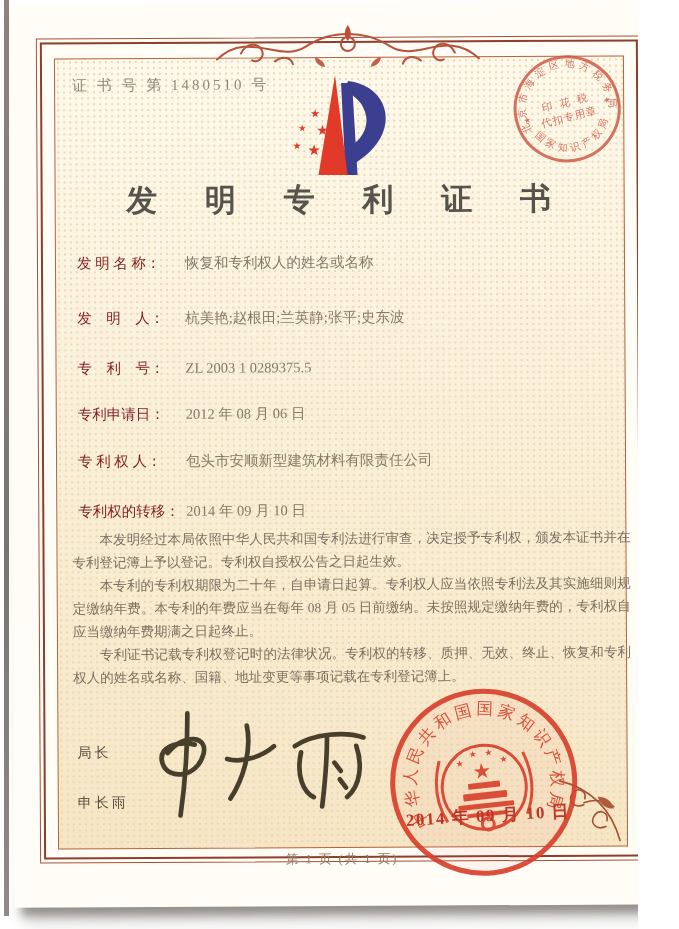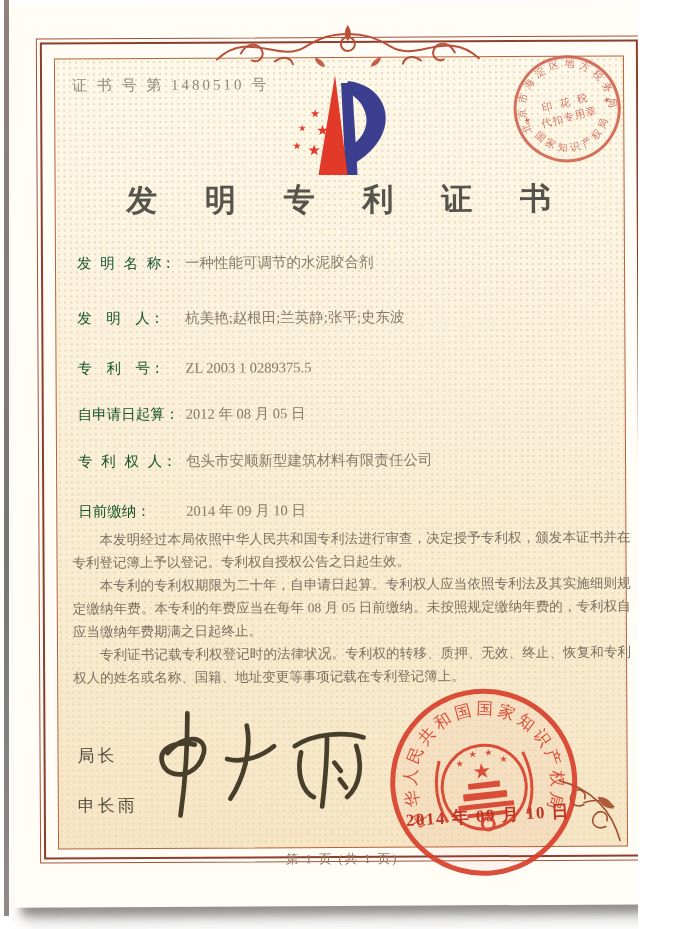--- a/index.html
+++ b/index.html
@@ -14,27 +14,27 @@
   .frame-b{position:absolute;left:30px;top:38px;right:28px;bottom:48px;border:2px solid #8f3d2c;}
   .frame-c{position:absolute;left:44px;top:54px;right:42px;bottom:58px;border:1.5px solid #b5643f;
          background-color:#f9efd8;
          background-image:radial-gradient(#ecd9b2 0.8px, rgba(0,0,0,0) 0.9px),
                           linear-gradient(180deg, rgba(255,252,242,.75), rgba(246,228,192,.35) 70%, rgba(243,222,182,.55));
          background-size:6px 6px, 100% 100%;}
   .cert-no{position:absolute;left:62px;top:72px;font-size:15px;color:#8d887a;letter-spacing:3px;}
   .title{position:absolute;left:0;right:0;top:176px;text-align:center;font-size:31px;font-weight:700;
          color:#55534b;letter-spacing:20px;padding-left:20px;}
   .field-row{position:absolute;left:66px;font-size:14.5px;white-space:nowrap;}
-  .flabel{display:inline-block;min-width:102px;color:#14532d;font-family:Liberation Mono, monospace;}
+  .flabel{display:inline-block;min-width:102px;color:#7f1d1d;}
   .fvalue{color:#837a68;margin-left:6px;}
   .r0{top:250px}.r1{top:305px}.r2{top:355px}.r3{top:401px}.r4{top:448px}.r5{top:498px}
   .paras{position:absolute;left:60px;top:524px;width:558px;font-size:13.5px;line-height:23px;
          color:#7b7060;text-align:justify;}
   .paras p{margin:0;text-indent:2em;}
-  .signer{position:absolute;left:64px;font-size:17px;color:#554e41;letter-spacing:3px;}
+  .signer{position:absolute;left:64px;font-size:14px;color:#554e41;letter-spacing:3px;}
   .s-title{top:740px}.s-name{top:790px}
   .sig-svg{position:absolute;left:120px;top:695px;}
   .seal-svg{position:absolute;left:370px;top:680px;opacity:.92;}
   .seal-date{position:absolute;left:392px;top:802px;font-size:17px;font-weight:700;color:#c03524;
          letter-spacing:1.5px;transform:rotate(-3deg);z-index:6;
          font-family:"Liberation Serif","DejaVu Serif",serif;}
   .stamp-svg{position:absolute;left:498px;top:48px;transform:rotate(-14deg);opacity:.85;}
   .logo-svg{position:absolute;left:272px;top:70px;}
   .footer{position:absolute;left:0;right:0;top:848px;text-align:center;font-size:12.5px;
          color:#8d7c64;letter-spacing:2px;}
@@ -88,36 +88,36 @@
         <text x="16" y="58" font-size="9">★</text>
         <text x="34" y="62" font-size="14">★</text>
         <text x="10" y="76" font-size="10">★</text>
         <text x="25" y="82" font-size="15">★</text>
       </g>
     </svg>
 
     <div class="title">发 明 专 利 证 书</div>
 
     <div class="field-row r0">
-      <span class="flabel">发 明 名 称：</span><span class="fvalue">一种性能可调节的水泥胶合剂</span>
+      <span class="flabel">发 明 名 称：</span><span class="fvalue">恢复和专利权人的姓名或名称</span>
     </div>
     <div class="field-row r1">
       <span class="flabel">发　明　人：</span><span class="fvalue">杭美艳;赵根田;兰英静;张平;史东波</span>
     </div>
     <div class="field-row r2">
       <span class="flabel">专　利　号：</span><span class="fvalue">ZL 2003 1 0289375.5</span>
     </div>
     <div class="field-row r3">
-      <span class="flabel">自申请日起算：</span><span class="fvalue">2012 年 08 月 05 日</span>
+      <span class="flabel">专利申请日：</span><span class="fvalue">2012 年 08 月 06 日</span>
     </div>
     <div class="field-row r4">
       <span class="flabel">专 利 权 人：</span><span class="fvalue">包头市安顺新型建筑材料有限责任公司</span>
     </div>
     <div class="field-row r5">
-      <span class="flabel">日前缴纳：</span><span class="fvalue">2014 年 09 月 10 日</span>
+      <span class="flabel">专利权的转移：</span><span class="fvalue">2014 年 09 月 10 日</span>
     </div>
 
     <div class="paras">
       <p>本发明经过本局依照中华人民共和国专利法进行审查，决定授予专利权，颁发本证书并在专利登记簿上予以登记。专利权自授权公告之日起生效。</p>
       <p>本专利的专利权期限为二十年，自申请日起算。专利权人应当依照专利法及其实施细则规定缴纳年费。本专利的年费应当在每年 08 月 05 日前缴纳。未按照规定缴纳年费的，专利权自应当缴纳年费期满之日起终止。</p>
       <p>专利证书记载专利权登记时的法律状况。专利权的转移、质押、无效、终止、恢复和专利权人的姓名或名称、国籍、地址变更等事项记载在专利登记簿上。</p>
     </div>
 
     <div class="signer s-title">局长</div>
     <div class="signer s-name">申长雨</div>

